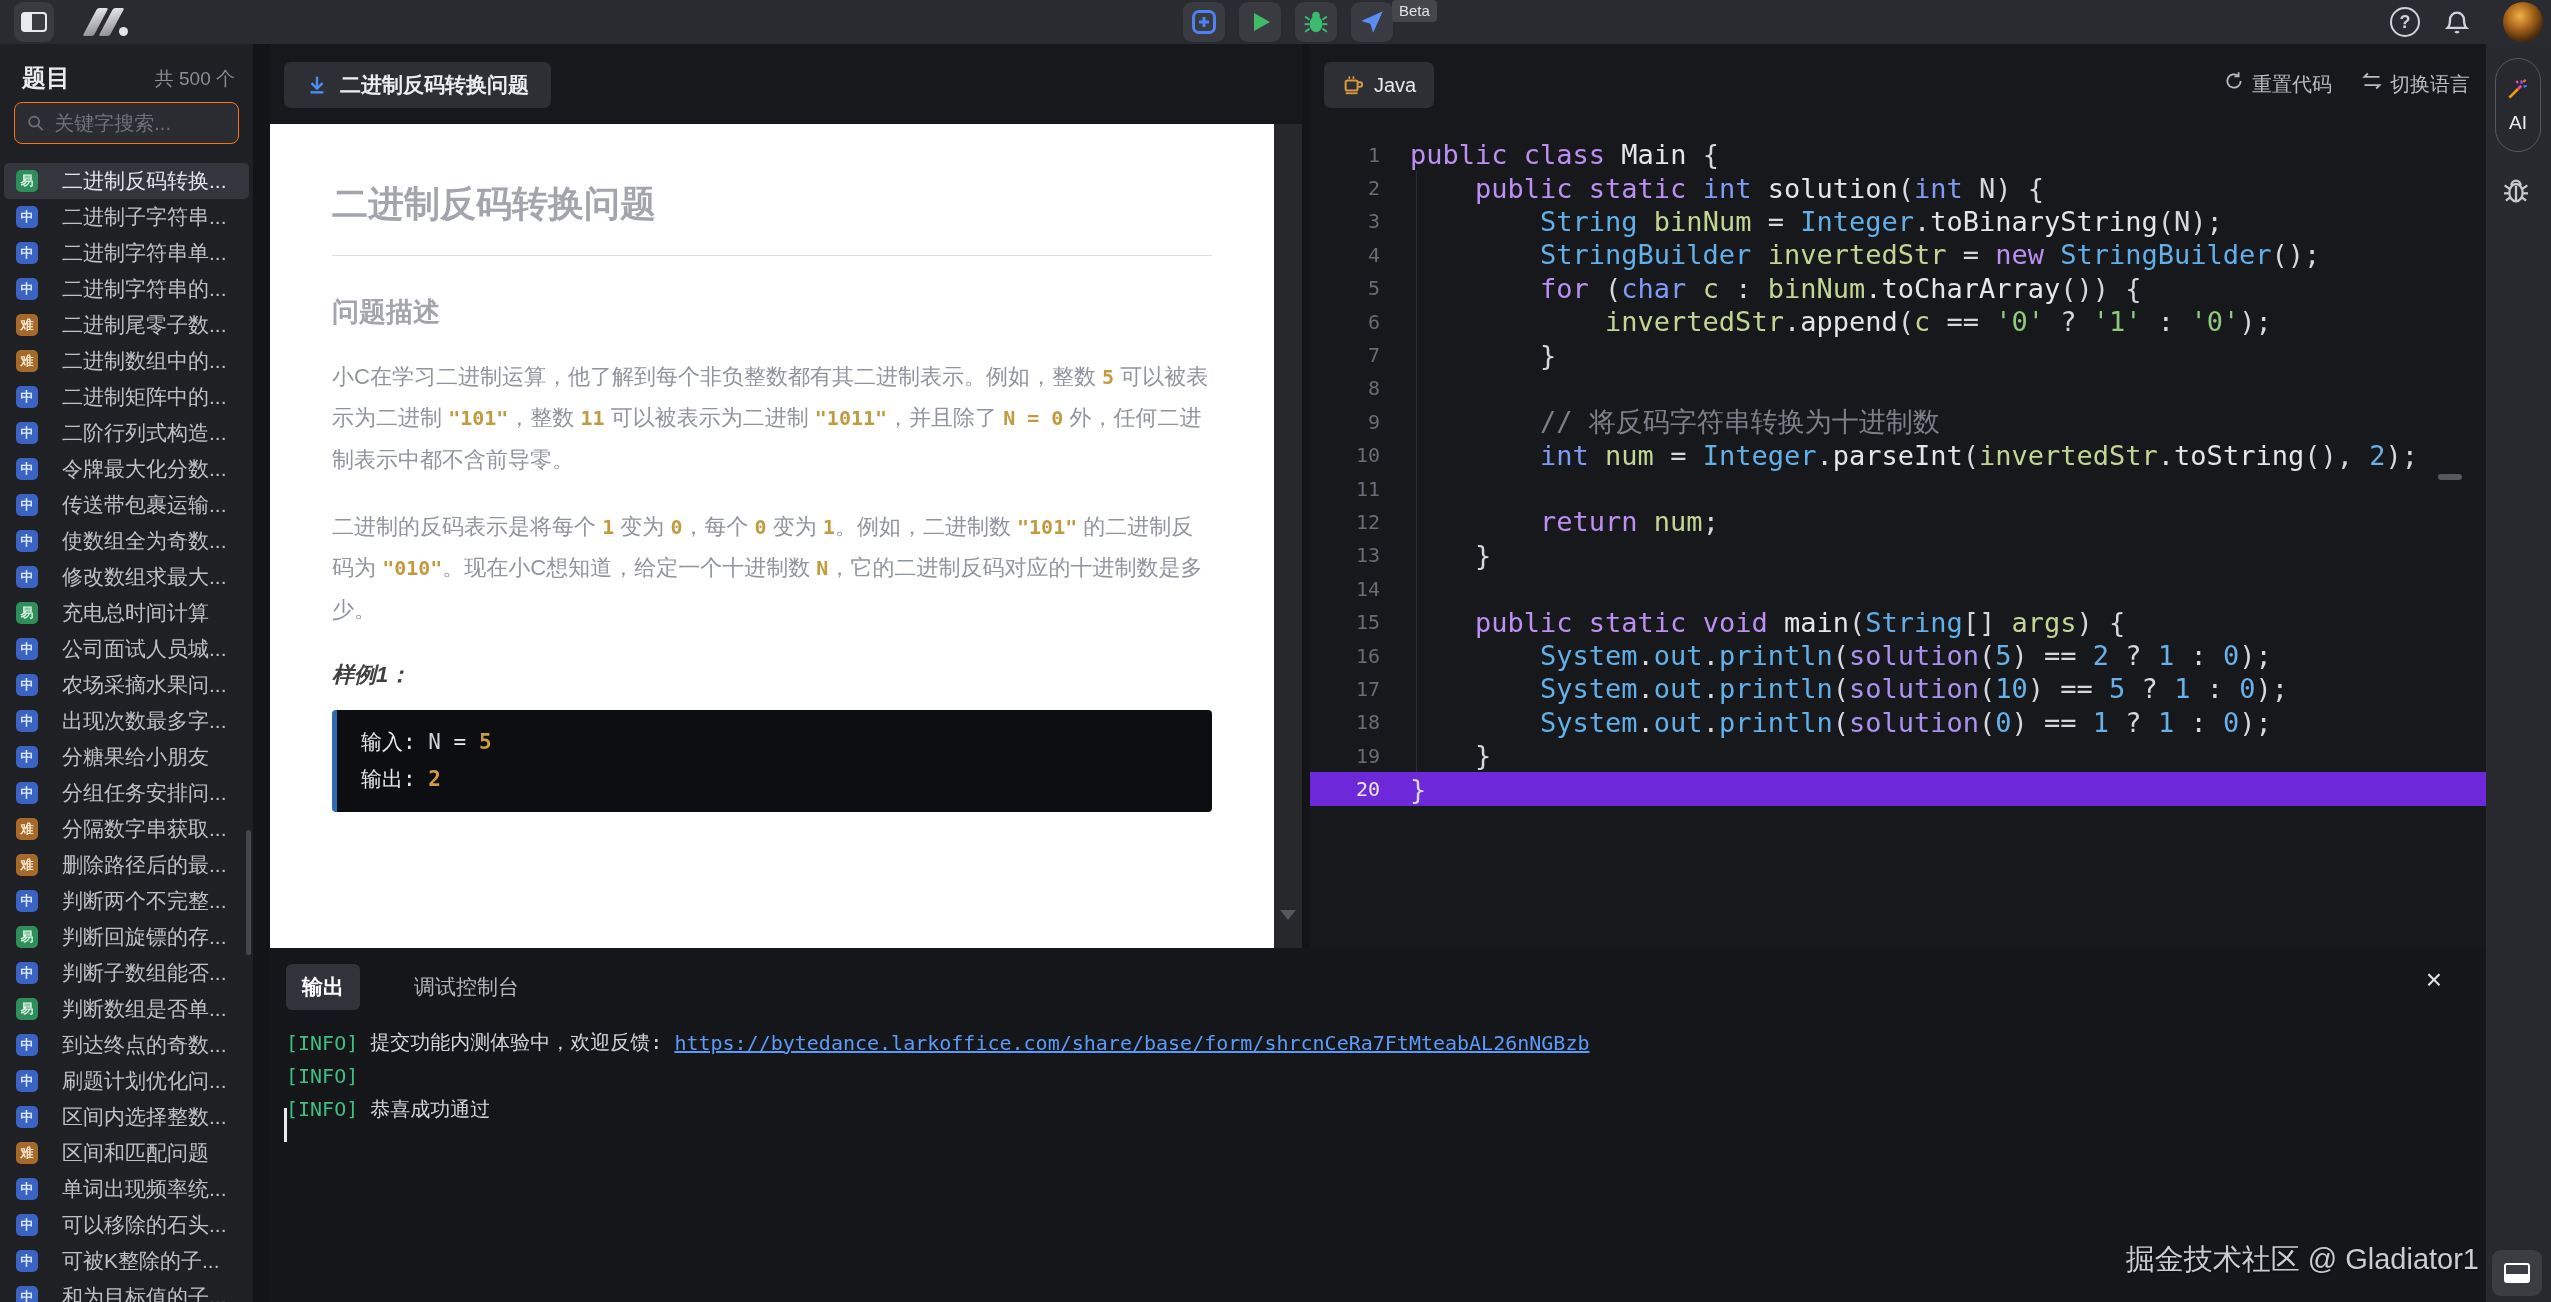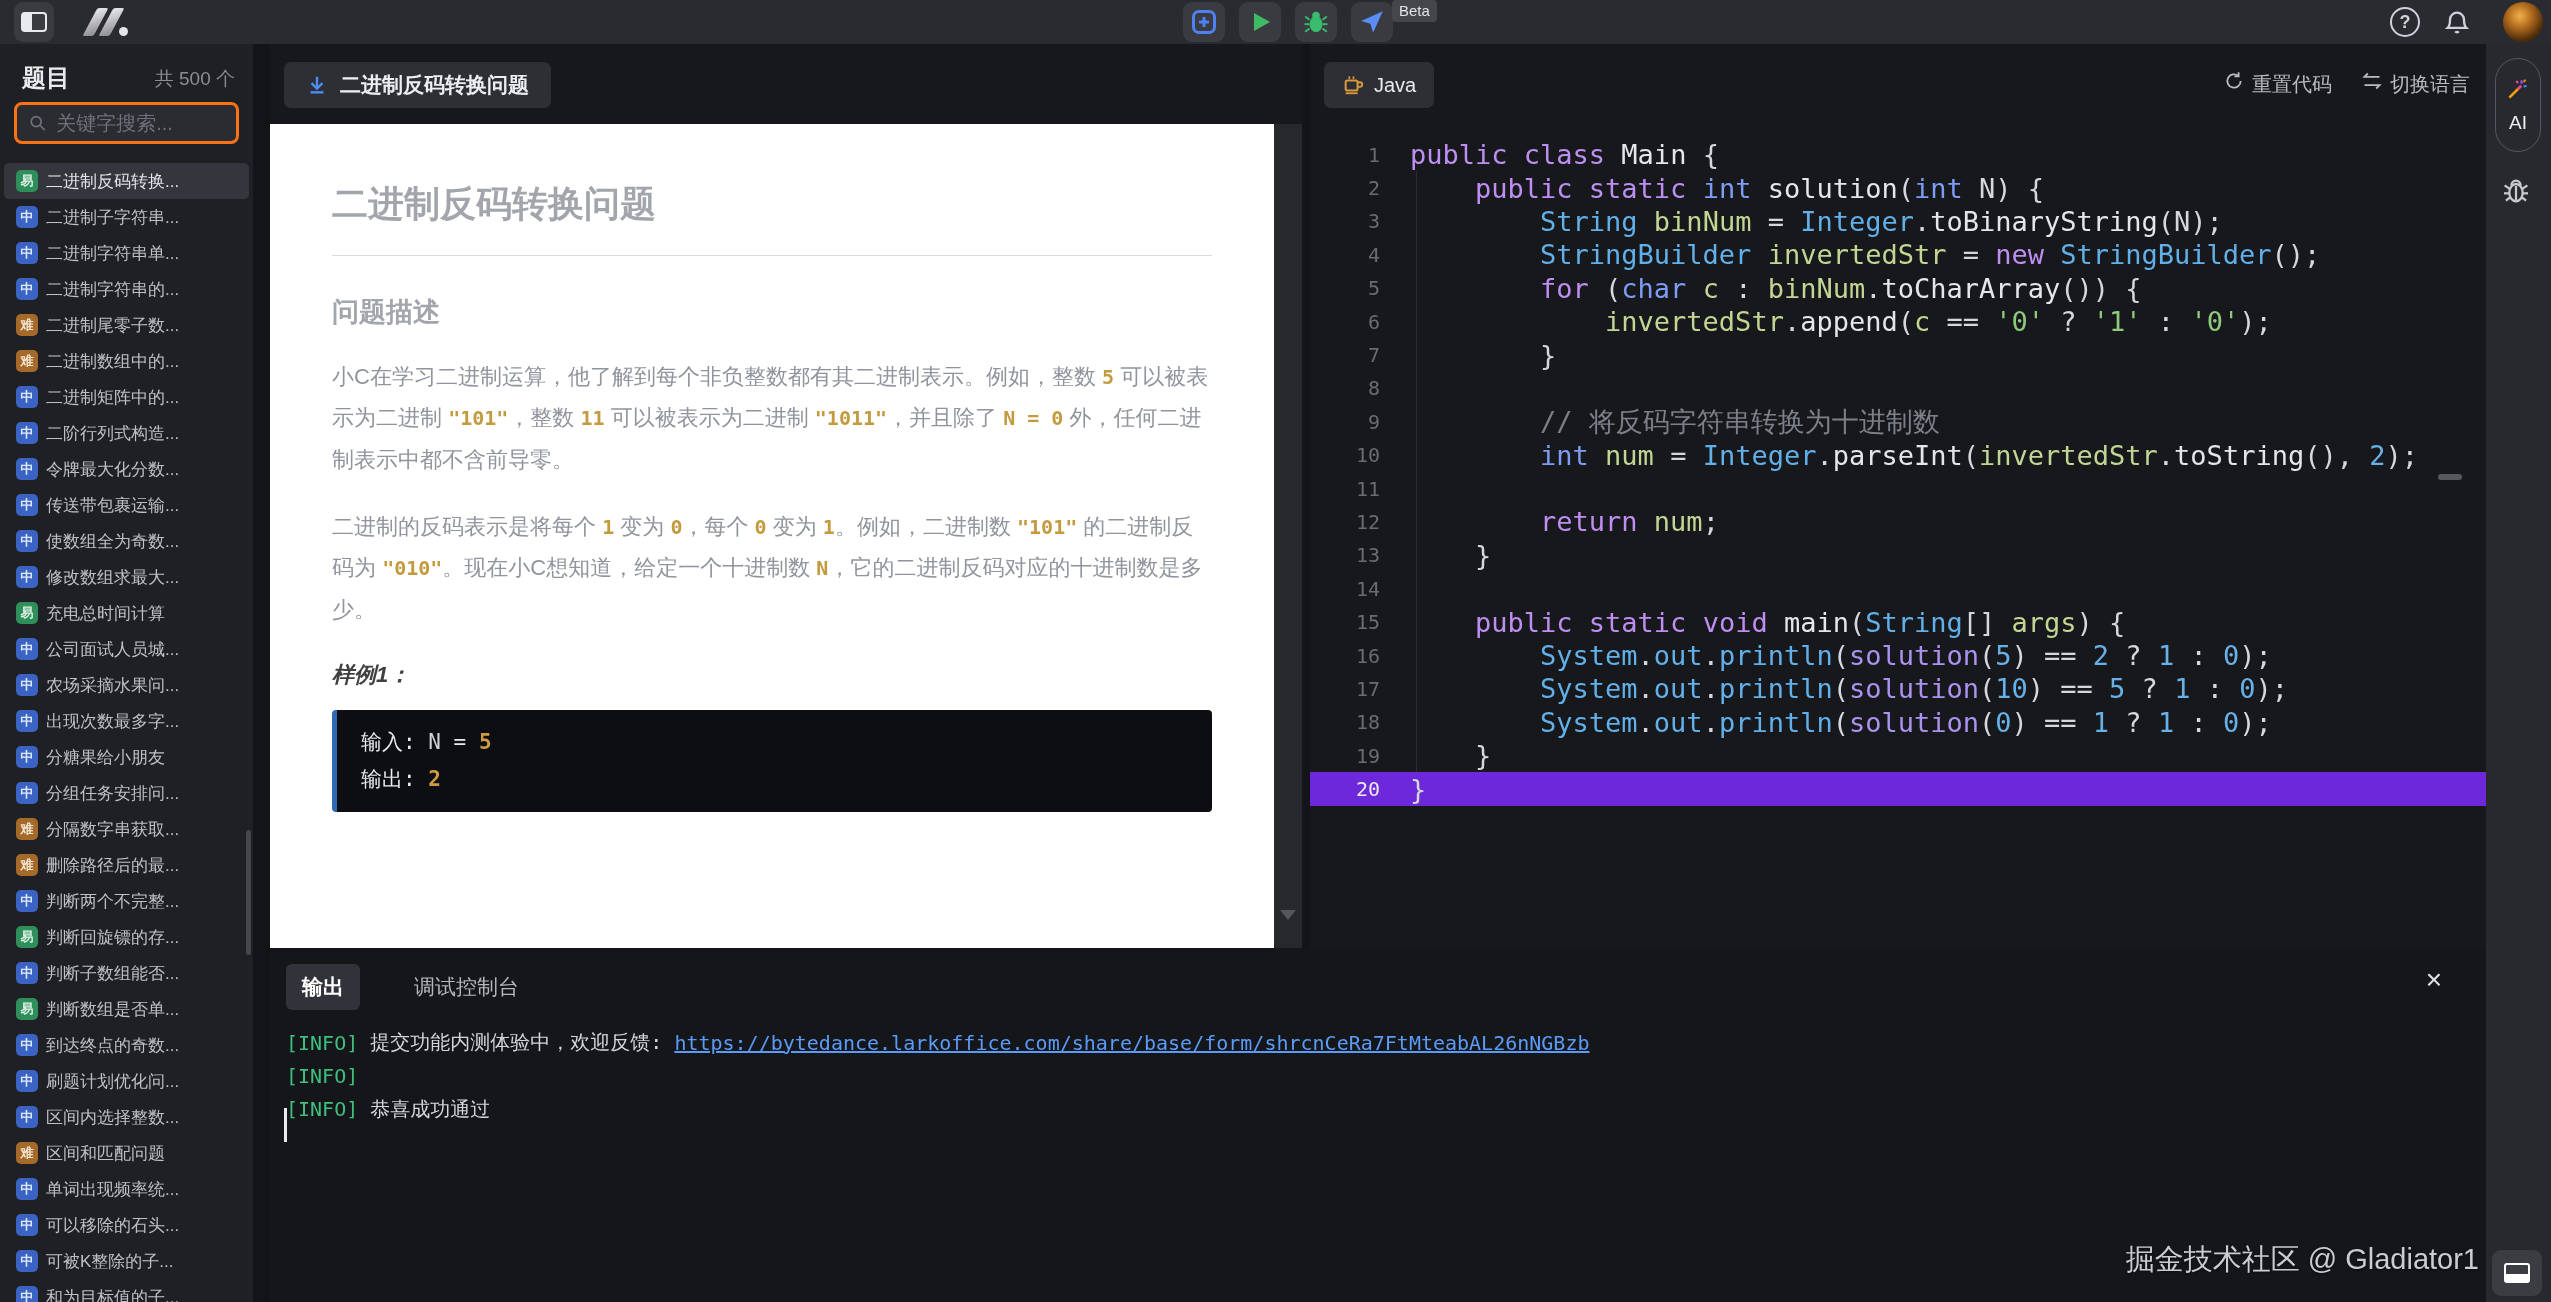--- a/index.html
+++ b/index.html
@@ -37,33 +37,33 @@
   .bell-wrap { left:2442px; }
   .avatar { position:absolute; left:2503px; top:2px; width:40px; height:40px; border-radius:50%; cursor:pointer;
             background:radial-gradient(circle at 42% 35%, #f0b04a 0%, #b06a1d 35%, #53300c 68%, #180f06 100%); }
 
   
   .sidebar { position:absolute; left:0; top:44px; width:253px; height:1258px; background:#1f2024; }
   .sb-head { position:absolute; left:0; top:0; width:100%; height:56px; }
   .sb-title { position:absolute; left:22px; top:18px; font-size:24px; font-weight:bold; color:#eaebee; }
   .sb-count { position:absolute; right:18px; top:22px; font-size:19px; color:#8a8d94; }
   .sb-search { position:absolute; left:14px; top:58px; width:225px; height:42px; background:#2b2c31;
-               border:3px solid #f97316; border-radius:8px; display:flex; align-items:center; padding:0 12px; }
+               border:1px solid #f97316; border-radius:8px; display:flex; align-items:center; padding:0 12px; }
   .sb-search input { background:transparent; border:none; outline:none; color:#c8cace; font-size:20px;
                      font-family:"Liberation Sans", sans-serif; width:100%; margin-left:10px; }
   .sb-search input::placeholder { color:#6e7178; }
   .sb-list { position:absolute; left:0; top:119px; width:253px; height:1139px; overflow:hidden; }
   .sb-item { display:flex; align-items:center; height:36px; margin:0 4px; border-radius:5px; padding-left:12px; cursor:pointer; }
   .sb-item.selected { background:#35363d; }
   .diff-badge { width:22px; height:22px; border-radius:5px; display:flex; align-items:center; justify-content:center;
                 font-size:13px; font-weight:bold; flex:0 0 22px; }
   .lv-easy { background:#2f8f5b; color:#d9f1e3; }
   .lv-med  { background:#3a63c4; color:#dce7fb; }
   .lv-hard { background:#a5692a; color:#f4e4ce; }
-  .sb-label { margin-left:8px; font-size:17px; color:#bdc0c6; white-space:nowrap; overflow:hidden; }
+  .sb-label { margin-left:24px; font-size:21px; color:#bdc0c6; white-space:nowrap; overflow:hidden; }
   .sb-item.selected .sb-label { color:#e2e4e8; }
   .sb-scroll { position:absolute; left:246px; top:786px; width:5px; height:125px; border-radius:3px; background:#45474d; }
 
   
   .prob-header { position:absolute; left:270px; top:44px; width:1032px; height:80px; background:#17181c; }
   .prob-tab { position:absolute; left:14px; top:18px; height:46px; background:#2e2f35; border-radius:7px;
               display:flex; align-items:center; padding:0 22px; cursor:pointer; }
   .prob-tab-title { margin-left:12px; font-size:21px; font-weight:bold; color:#eceef2; }
   .prob-panel { position:absolute; left:270px; top:124px; width:1032px; height:824px; background:#ffffff; overflow:hidden; }
   .prob-gutter { position:absolute; right:0; top:0; width:28px; height:100%; background:#27282c; }

